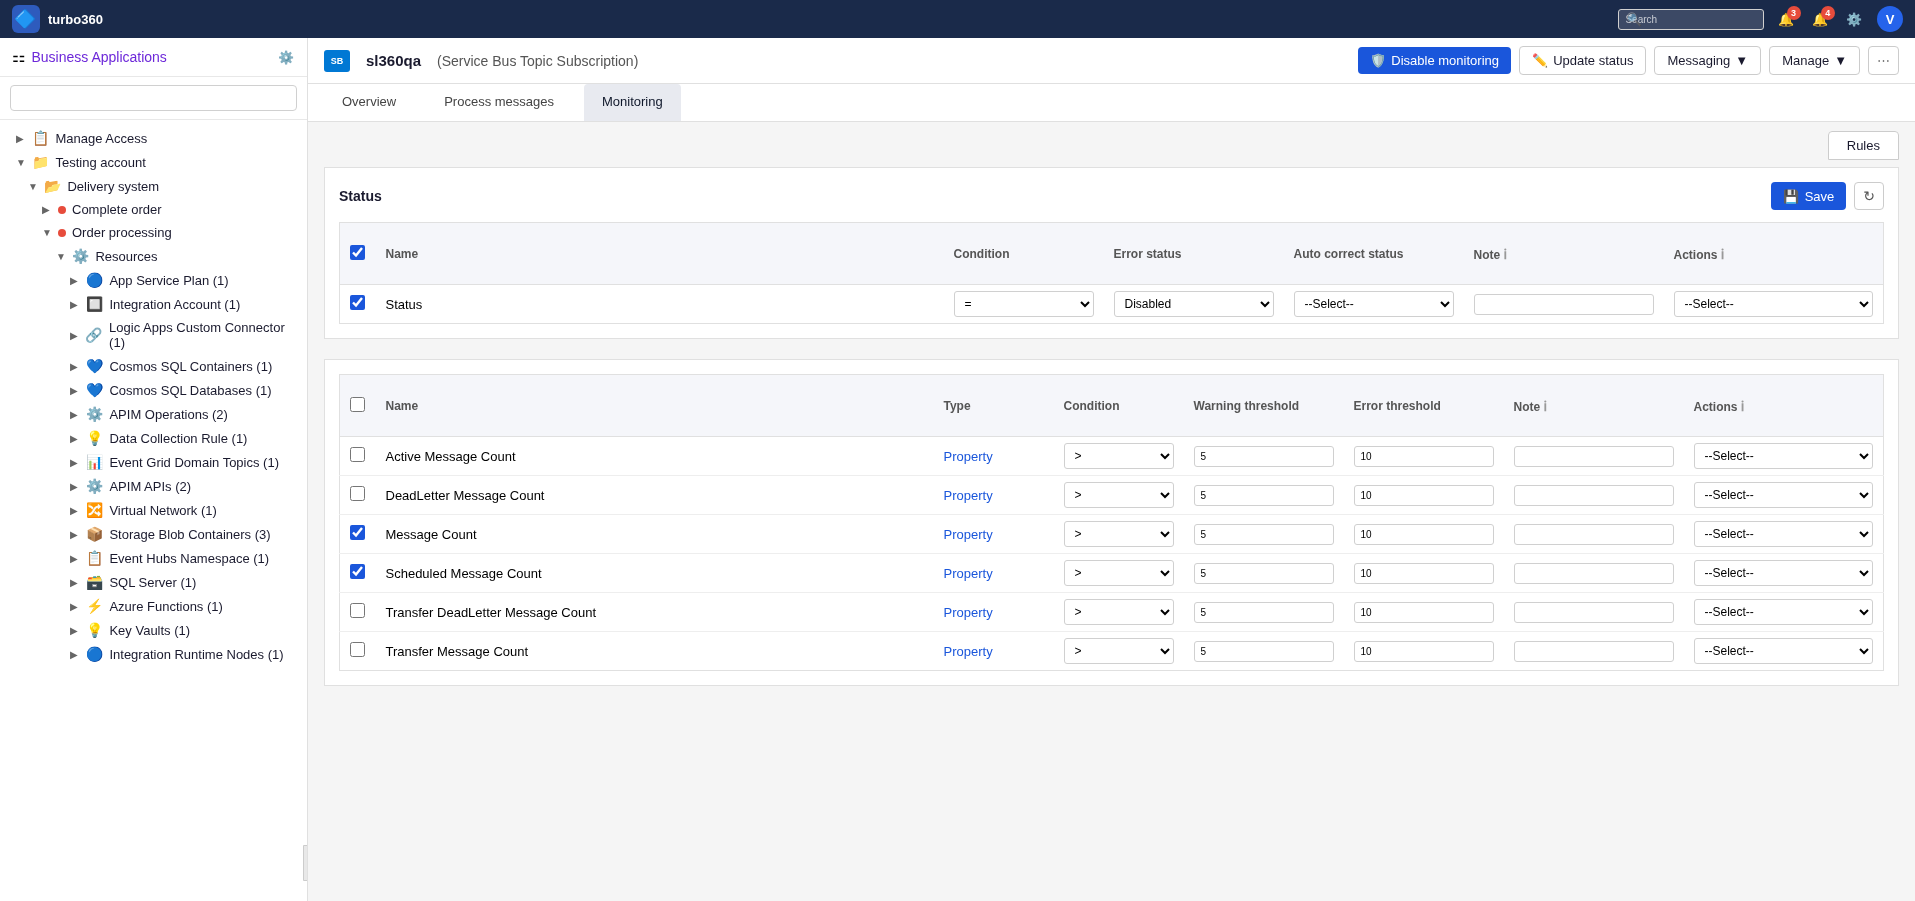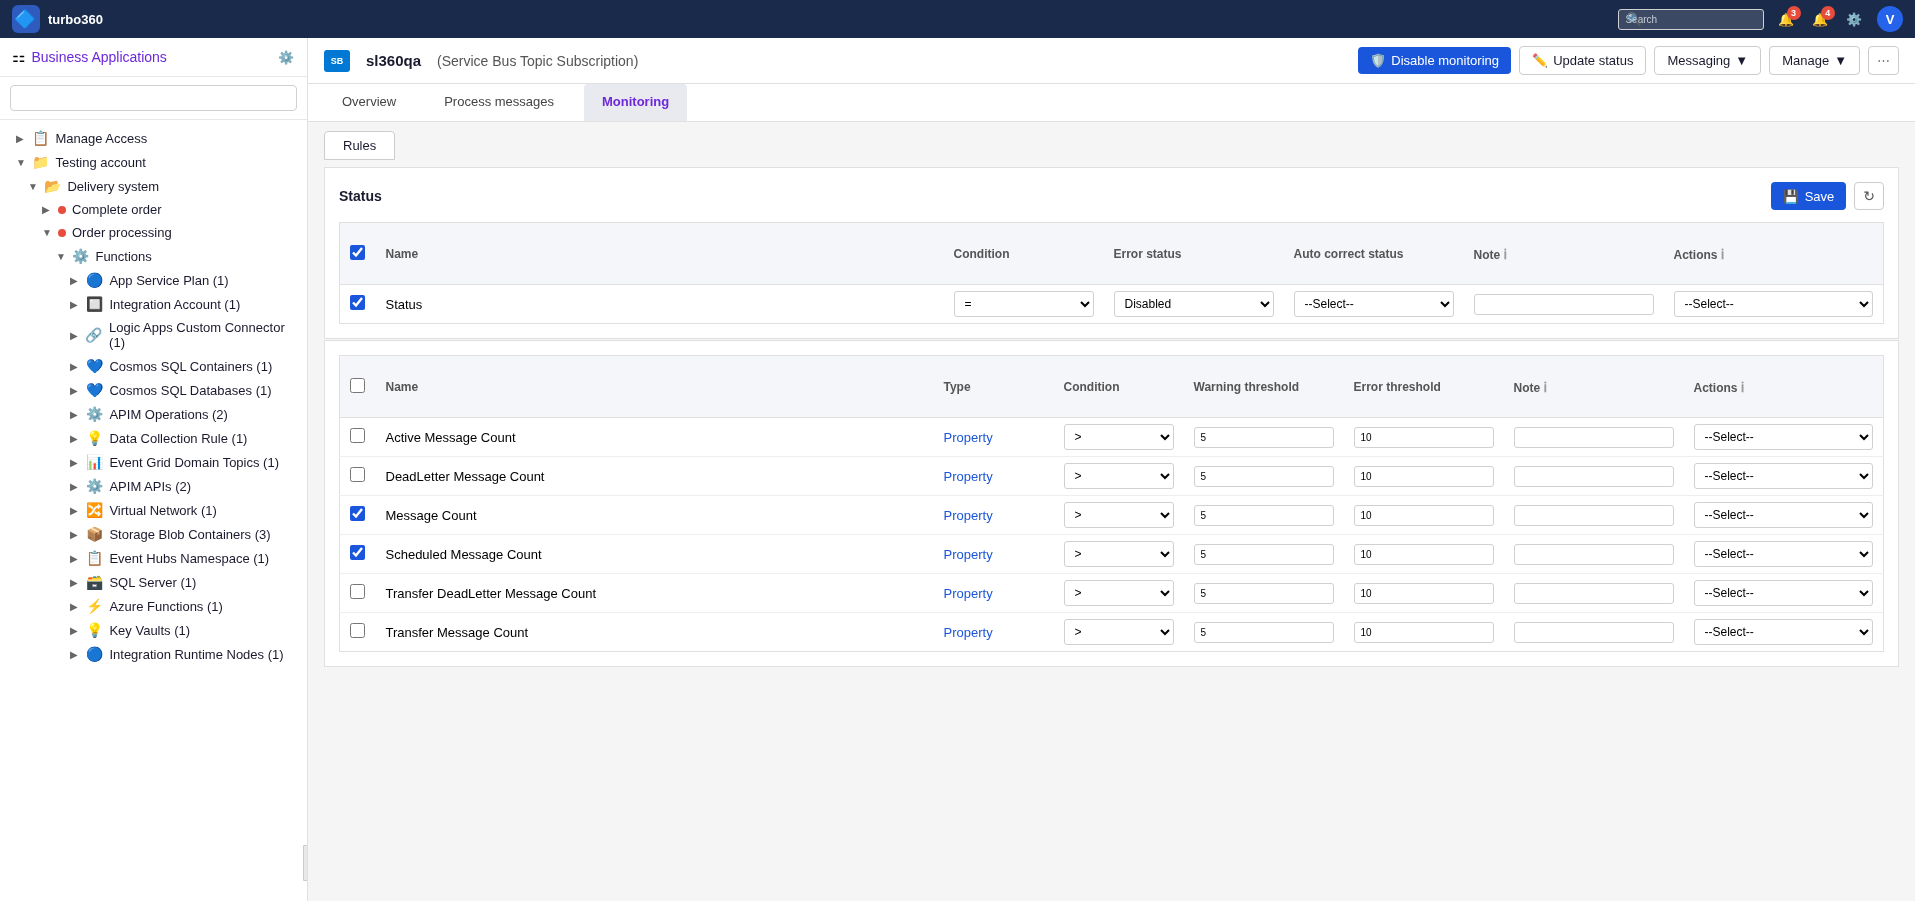--- a/index.html
+++ b/index.html
@@ -105,21 +105,21 @@
       display: flex;
       gap: 12px;
     }
     .tab {
       padding: 10px 18px;
       cursor: pointer;
       font-size: 13px;
       color: #444;
       border-bottom: 2px solid transparent;
     }
-    .tab.active { color: #6d28d9; background: #e8eaf0; border-radius: 4px 4px 0 0; border-bottom: 2px solid transparent; font-weight: 700; text-align: center; }
+    .tab.active { color: #0f172a; background: #e8eaf0; border-radius: 4px 4px 0 0; border-bottom: 2px solid transparent; font-weight: 400; text-align: center; }
 
     
     .main-content { flex: 1; overflow-y: auto; padding: 16px; }
     .rules-label {
       background: white;
       border: 1px solid #ccc;
       border-radius: 4px 4px 0 0;
       padding: 6px 18px;
       font-size: 13px;
       font-weight: 500;
@@ -233,21 +233,21 @@
 
       <div class="tree-item indent-3">
         <span class="chevron">▼</span>
         <span class="red-dot"></span>
         <span class="item-label">Order processing</span>
       </div>
 
       <div class="tree-item indent-4">
         <span class="chevron">▼</span>
         <span class="item-icon">⚙️</span>
-        <span class="item-label">Functions</span>
+        <span class="item-label">Resources</span>
       </div>
 
       <div class="tree-item indent-4" style="padding-left:70px;">
         <span class="chevron">▶</span>
         <span class="item-icon">🔵</span>
         <span class="item-label">App Service Plan (1)</span>
       </div>
       <div class="tree-item indent-4" style="padding-left:70px;">
         <span class="chevron">▶</span>
         <span class="item-icon">🔲</span>
@@ -364,25 +364,25 @@
       <div class="tab">
         <span>Process messages</span>
       </div>
       <div class="tab active">
         <span>Monitoring</span>
       </div>
     </div>
 
     <div class="main-content">
 
-      <div style="margin-bottom:14px;">
+      <div style="margin-bottom:14px;text-align:right;">
         <span class="rules-label">Rules</span>
       </div>
 
-      <div style="background:white;border:1px solid #e0e0e0;padding:14px;margin-bottom:1px;">
+      <div style="background:white;border:1px solid #e0e0e0;padding:14px;margin-bottom:20px;">
         <div style="display:flex;align-items:center;justify-content:space-between;margin-bottom:12px;">
           <span style="font-size:14px;font-weight:600;color:#1a1a2e;">Status</span>
           <div style="display:flex;gap:8px;">
             <button class="btn-primary">
               <span>💾</span>
               <span>Save</span>
             </button>
             <button class="refresh-btn">↻</button>
           </div>
         </div>

